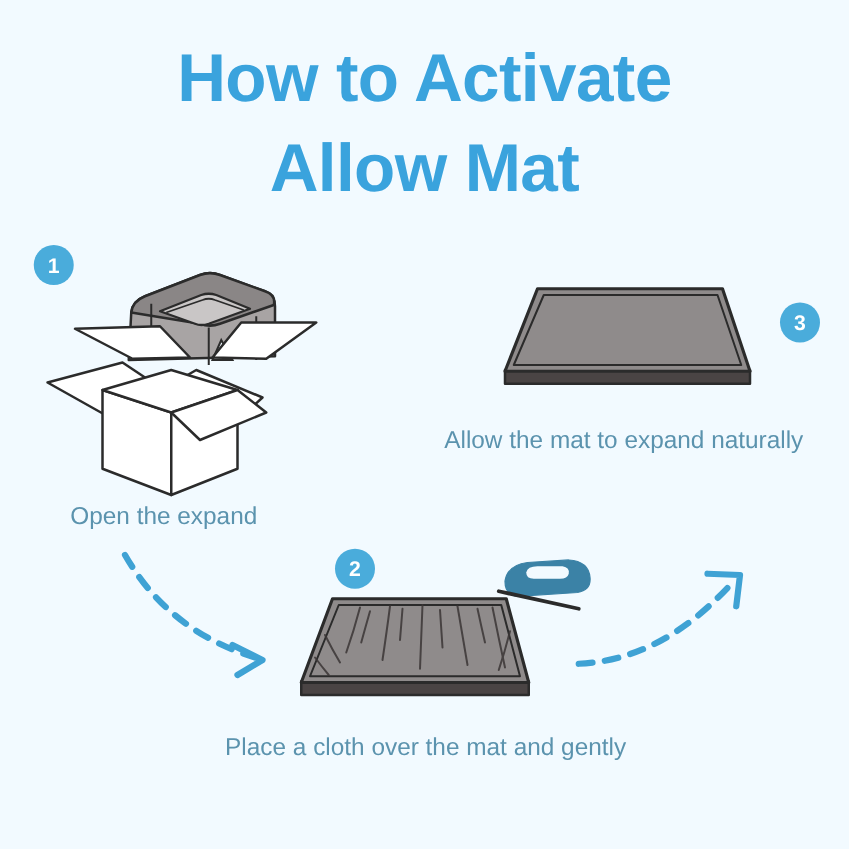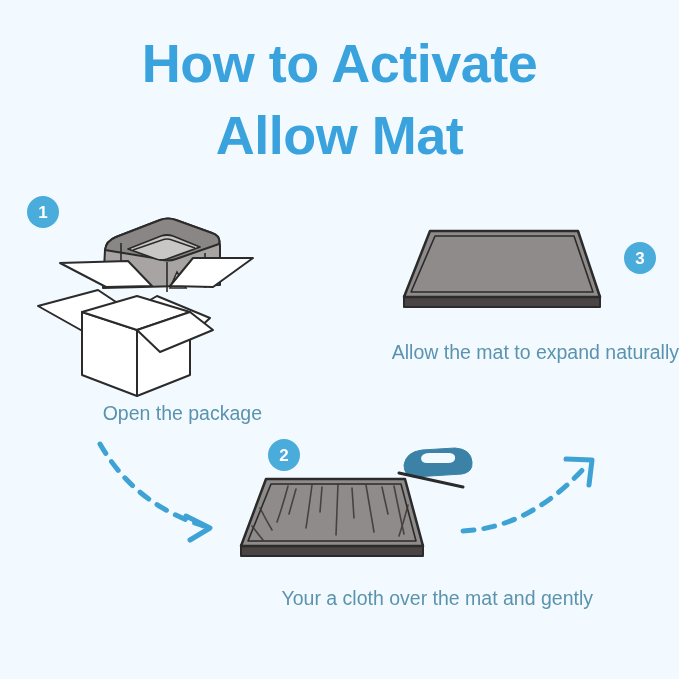--- a/index.html
+++ b/index.html
@@ -54,21 +54,21 @@
   #badge-1 { left: 27px;  top: 196px; }
   #badge-2 { left: 268px; top: 439px; }
   #badge-3 { left: 624px; top: 242px; }
 
   
   .caption {
     position: absolute;
     color: #5b93ae;
     font-size: 19.5px;
     line-height: 1.62;
-    text-align: right;
+    text-align: center;
   }
   #caption-1 {
     left: 0px;
     top: 398px;
     width: 262px;
   }
   #caption-3 {
     left: 319px;
     top: 337px;
     width: 360px;
@@ -180,24 +180,24 @@
       <path d="M463 531 Q530 528 586 466" fill="none" stroke="#3fa2d4" stroke-width="5" stroke-linecap="round" stroke-dasharray="11 10"></path>
       <path d="M566 459 L592 460 L589 485" fill="none" stroke="#3fa2d4" stroke-width="5" stroke-linecap="round" stroke-linejoin="round"></path>
     </g>
   </svg>
 
   <div class="badge" id="badge-1">1</div>
   <div class="badge" id="badge-2">2</div>
   <div class="badge" id="badge-3">3</div>
 
   <div class="caption" id="caption-1">
-    <span class="cap-line">Open the package</span>
+    <span class="cap-line">Open the expand</span>
   </div>
 
   <div class="caption" id="caption-3">
     <span class="cap-line">Allow the mat to expand naturally</span>
   </div>
 
   <div class="caption" id="caption-2">
-    <span class="cap-line">Your a cloth over the mat and gently</span>
+    <span class="cap-line">Place a cloth over the mat and gently</span>
   </div>
 
 </div>
 
 </body></html>

